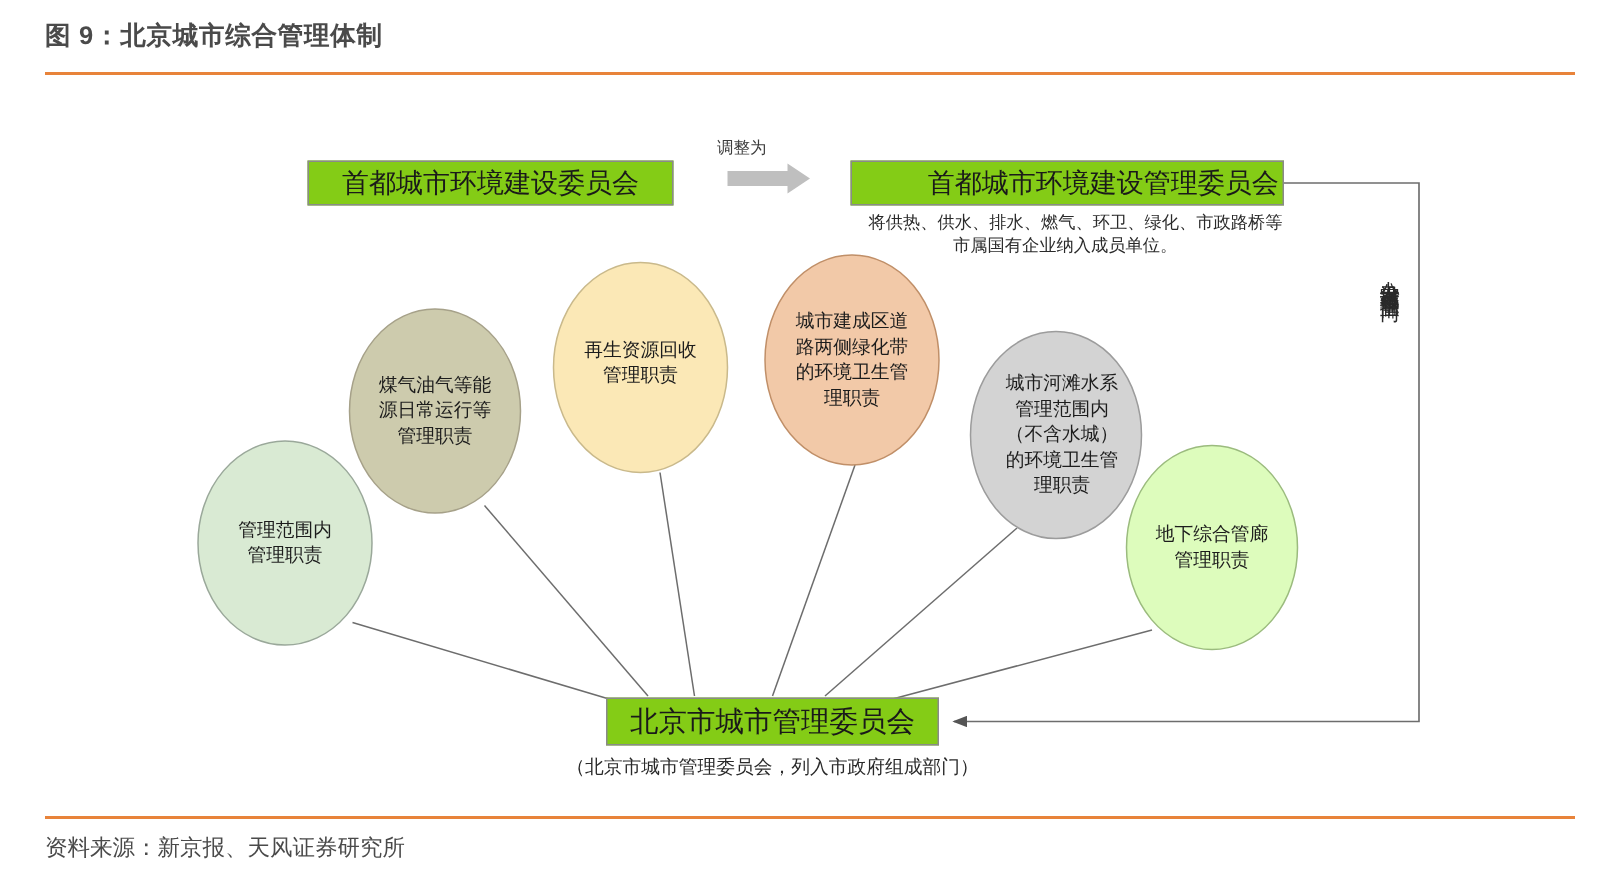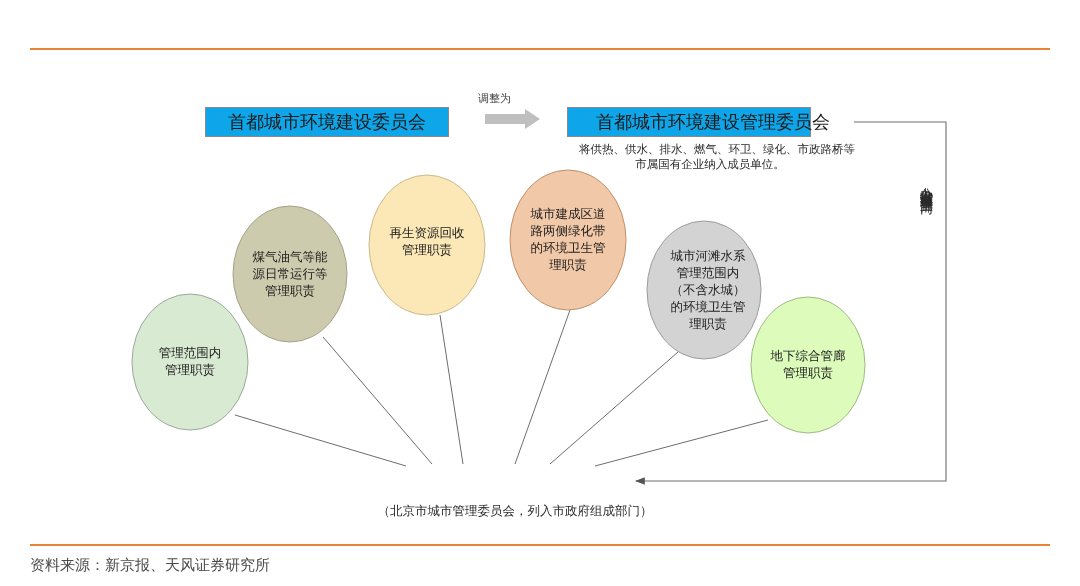--- a/index.html
+++ b/index.html
@@ -76,35 +76,35 @@
     position: absolute;
     left: 0; top: 0;
     width: 1080px;
     height: 492px;
   }
   
   .node-box {
     position: absolute;
     box-sizing: border-box;
     border: 1px solid #8a8a8a;
-    background: #0ea5e9;
+    background: #84cc16;
     display: flex;
     align-items: center;
     justify-content: center;
     color: #1a1a1a;
     white-space: nowrap;
   }
   #box-old {
     left: 205px; top: 55px;
     width: 244px; height: 30px;
     font-size: 18px;
   }
   #box-new {
     left: 567px; top: 55px;
-    width: 244px; height: 30px;
+    width: 289px; height: 30px;
     font-size: 18px;
     padding-left: 48px;
   }
   #box-bottom {
     left: 404px; top: 413px;
     width: 222px; height: 32px;
     font-size: 19px;
   }
   .arrow-label {
     position: absolute;
@@ -158,20 +158,21 @@
     transform: translate(-50%, -50%);
     white-space: pre-line;
   }
 </style>
 </head>
 <body>
 
 <div class="page">
 
   <div class="title-bar">
+    <div class="fig-title">图 9：北京城市综合管理体制</div>
     <div class="rule-top"></div>
   </div>
 
   <div class="canvas">
 
     <svg class="diagram" viewBox="0 0 1080 492">
       <defs>
         <marker id="arrowhead" markerWidth="9" markerHeight="7" refX="8" refY="3.5" orient="auto">
           <polygon points="0 0, 9 3.5, 0 7" fill="#555555"></polygon>
         </marker>
@@ -226,20 +227,21 @@
     <div class="node-box" id="box-old">首都城市环境建设委员会</div>
 
     <div class="arrow-label">调整为</div>
 
     <div class="node-box" id="box-new">首都城市环境建设管理委员会</div>
 
     <div class="note-text">将供热、供水、排水、燃气、环卫、绿化、市政路桥等市属国有企业纳入成员单位。</div>
 
     <div class="vertical-label">办公室设在市城市管理主管部门</div>
 
+    <div class="node-box" id="box-bottom">北京市城市管理委员会</div>
 
     <div class="bottom-note">（北京市城市管理委员会，列入市政府组成部门）</div>
   </div>
 
   <div class="rule-bottom"></div>
   <div class="source-line">资料来源：新京报、天风证券研究所</div>
 
 </div>
 
 </body></html>

